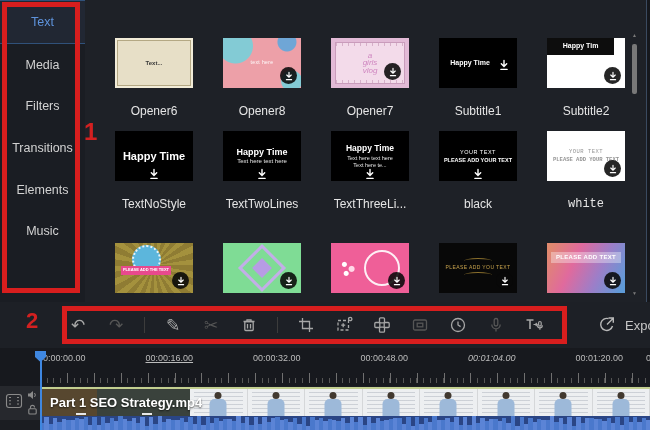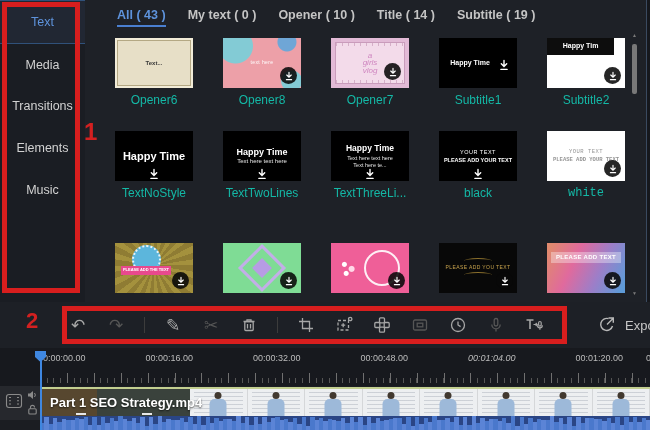--- a/index.html
+++ b/index.html
@@ -15,21 +15,21 @@
   
   .panel{position:absolute;left:85px;top:0;width:561px;height:302px;background:#1e2127;
          border-right:1px solid #3a4a60;border-bottom:1px solid #3a4a60;overflow:hidden;z-index:4;}
   .tabs{position:absolute;left:32px;top:8px;display:flex;gap:22px;}
   .tab{font-size:12.5px;font-weight:bold;color:#c4c4c4;position:relative;cursor:pointer;white-space:nowrap;}
   .tab.active{color:#5e93dc;}
   .tab.active::after{content:"";position:absolute;left:0;right:0;bottom:-5px;height:2px;background:#4a7fd0;}
 
   .card{position:absolute;width:78px;}
   .thumb{position:relative;width:78px;height:50px;overflow:hidden;cursor:pointer;background:#000;}
-  .cname{margin-top:5px;text-align:center;font-size:12px;color:#14b8a6;}
+  .cname{margin-top:16px;text-align:center;font-size:12px;color:#e5e5e5;}
   .lines{position:absolute;inset:0;display:flex;flex-direction:column;align-items:center;justify-content:center;
          gap:1px;text-align:center;z-index:2;}
   .ln{display:block;line-height:1.15;}
 
   .badge{position:absolute;right:4px;bottom:4px;width:17px;height:17px;border-radius:50%;
          background:rgba(8,8,8,.88);display:flex;align-items:center;justify-content:center;z-index:3;cursor:pointer;}
   .badge svg{width:10px;height:10px;}
   .dl{position:absolute;width:12px;height:12px;z-index:3;cursor:pointer;}
   .dl.center{bottom:3px;left:50%;transform:translateX(-50%);}
   .dl.right{top:50%;right:7px;transform:translateY(-50%);}
@@ -152,33 +152,27 @@
   .rlab2{left:26px;top:308px;font-size:22px;}
 </style>
 </head>
 <body>
 
 <div class="app">
 
   <div class="sidebar" id="sidebar">
       <div class="side-item active">Text</div>
       <div class="side-item">Media</div>
+      <div class="side-item">Filters</div>
       <div class="side-item">Transitions</div>
       <div class="side-item">Elements</div>
       <div class="side-item">Music</div>
     </div>
 
   <div class="panel">
-    <div class="tabs" id="tabs">
-        <span class="tab active">All ( 43 )</span>
-        <span class="tab">My text ( 0 )</span>
-        <span class="tab">Opener ( 10 )</span>
-        <span class="tab">Title ( 14 )</span>
-        <span class="tab">Subtitle ( 19 )</span>
-      </div>
     <div id="grid">
         <div class="card" style="left: 30px; top: 38px;">
           <div class="thumb s-opener6">
             <div class="lines">
               <span class="ln ln0">Text...</span>
             </div>
           </div>
           <div class="cname">Opener6</div>
         </div>
         <div class="card" style="left: 138px; top: 38px;">
@@ -433,21 +427,21 @@
         <path d="M16.5 12a6 6 0 1 1-4-7.3"></path>
           <path d="M11 10.5 17 4.5M12.5 4h4.8v4.8"></path>
         </svg>
       <span class="export-label">Export</span>
     </div>
   </div>
 
   <div class="ruler">
     <div id="rlabels">
         <span class="rlabel" style="left: 38px;">00:00:00.00</span>
-        <span class="rlabel" style="left: 145.5px;">00:00:16.00</span>
+        <span class="rlabel" style="left: 145.5px; text-decoration: underline;">00:00:16.00</span>
         <span class="rlabel" style="left: 253px;">00:00:32.00</span>
         <span class="rlabel" style="left: 360.5px;">00:00:48.00</span>
         <span class="rlabel" style="left: 468px; font-style: italic;">00:01:04.00</span>
         <span class="rlabel" style="left: 575.5px;">00:01:20.00</span>
       </div>
     <span class="rlabel" style="left:646px">0</span>
     <div class="ticks"></div>
   </div>
 
   <div class="ph-line"></div>

